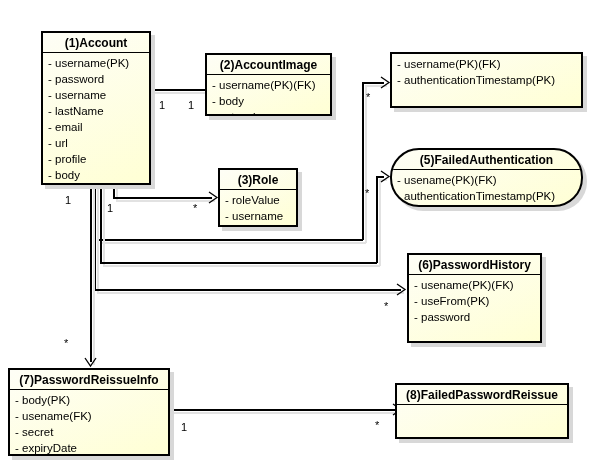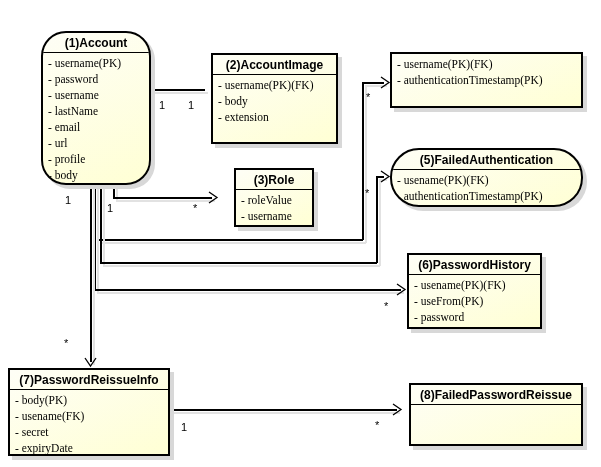--- a/index.html
+++ b/index.html
@@ -11,21 +11,21 @@
     position:absolute;box-sizing:border-box;border:2px solid #000;
     background:linear-gradient(155deg,#fefef6 0%,#ffffd4 100%);
     box-shadow:4px 4px 0 0 #d8d8d8;overflow:hidden;
   }
   .entity-title{
     box-sizing:border-box;height:20px;line-height:16px;padding-top:2px;
     font-size:12px;font-weight:bold;text-align:center;
     border-bottom:1.5px solid #000;white-space:nowrap;
   }
   .entity-attrs{padding:2px 0 0 5px;font-size:11.5px;}
-  .attr{line-height:16px;white-space:nowrap;font-family:Liberation Serif, serif;}
+  .attr{line-height:16px;white-space:nowrap;}
   .hline,.vline{position:absolute;background:#000;box-shadow:3px 3px 0 0 #e2e2e2;}
   .hline{height:1.5px;}
   .vline{width:1.5px;}
   .mult{position:absolute;font-size:11px;line-height:11px;}
   .arrow{position:absolute;}
   .arrow svg{display:block;}
 </style>
 </head>
 <body>
 
@@ -89,44 +89,44 @@
   <span class="mult" style="left:107px;top:203px;">1</span>
   <span class="mult" style="left:193px;top:203px;">*</span>
   <span class="mult" style="left:366px;top:92px;">*</span>
   <span class="mult" style="left:365px;top:188px;">*</span>
   <span class="mult" style="left:384px;top:301px;">*</span>
   <span class="mult" style="left:65px;top:195px;">1</span>
   <span class="mult" style="left:64px;top:338px;">*</span>
   <span class="mult" style="left:181px;top:422px;">1</span>
   <span class="mult" style="left:375px;top:420px;">*</span>
 
-  <div class="entity" style="left:41px;top:31px;width:110px;height:154px;border-radius:25px;">
+  <div class="entity" style="left:41px;top:31px;width:110px;height:154px;">
     <div class="entity-title">(1)Account</div>
     <div class="entity-attrs">
       <div class="attr">- username(PK)</div>
       <div class="attr">- password</div>
       <div class="attr">- username</div>
       <div class="attr">- lastName</div>
       <div class="attr">- email</div>
       <div class="attr">- url</div>
       <div class="attr">- profile</div>
       <div class="attr">- body</div>
     </div>
   </div>
 
-  <div class="entity" style="left:211px;top:53px;width:127px;height:91px;">
+  <div class="entity" style="left:205px;top:53px;width:127px;height:63px;">
     <div class="entity-title">(2)AccountImage</div>
     <div class="entity-attrs">
       <div class="attr">- username(PK)(FK)</div>
       <div class="attr">- body</div>
       <div class="attr">- extension</div>
     </div>
   </div>
 
-  <div class="entity" style="left:234px;top:168px;width:80px;height:59px;">
+  <div class="entity" style="left:218px;top:168px;width:80px;height:59px;">
     <div class="entity-title">(3)Role</div>
     <div class="entity-attrs">
       <div class="attr">- roleValue</div>
       <div class="attr">- username</div>
     </div>
   </div>
 
   <div class="entity" style="left:390px;top:52px;width:193px;height:56px;">
     <div class="entity-attrs">
       <div class="attr">- username(PK)(FK)</div>
@@ -135,36 +135,36 @@
   </div>
 
   <div class="entity" style="left:390px;top:148px;width:193px;height:59px;border-radius:29px;">
     <div class="entity-title">(5)FailedAuthentication</div>
     <div class="entity-attrs">
       <div class="attr">- usename(PK)(FK)</div>
       <div class="attr">- authenticationTimestamp(PK)</div>
     </div>
   </div>
 
-  <div class="entity" style="left:407px;top:253px;width:135px;height:76px;">
+  <div class="entity" style="left:407px;top:253px;width:135px;height:90px;">
     <div class="entity-title">(6)PasswordHistory</div>
     <div class="entity-attrs">
       <div class="attr">- usename(PK)(FK)</div>
       <div class="attr">- useFrom(PK)</div>
       <div class="attr">- password</div>
     </div>
   </div>
 
   <div class="entity" style="left:8px;top:368px;width:162px;height:88px;">
     <div class="entity-title">(7)PasswordReissueInfo</div>
     <div class="entity-attrs">
       <div class="attr">- body(PK)</div>
       <div class="attr">- usename(FK)</div>
       <div class="attr">- secret</div>
       <div class="attr">- expiryDate</div>
     </div>
   </div>
 
-  <div class="entity" style="left:409px;top:383px;width:174px;height:63px;">
+  <div class="entity" style="left:395px;top:383px;width:174px;height:56px;">
     <div class="entity-title">(8)FailedPasswordReissue</div>
   </div>
 
 </div>
 
 </body></html>

